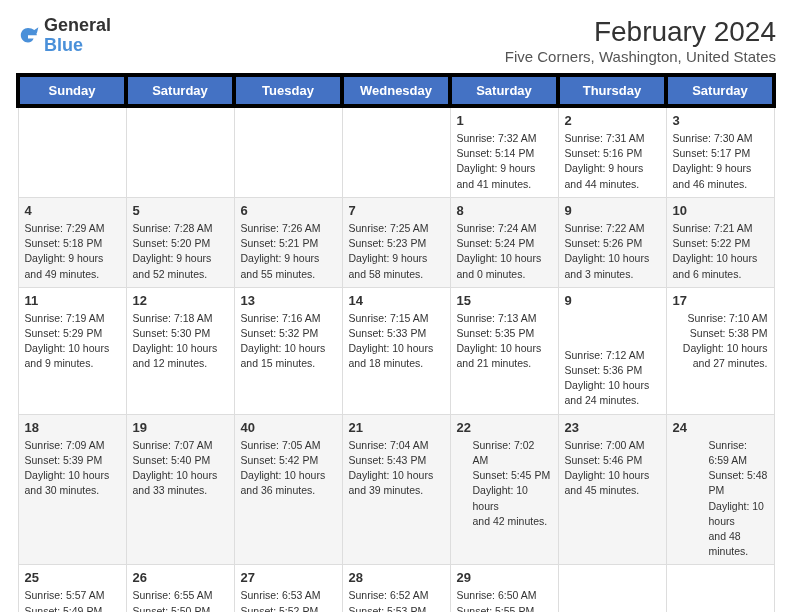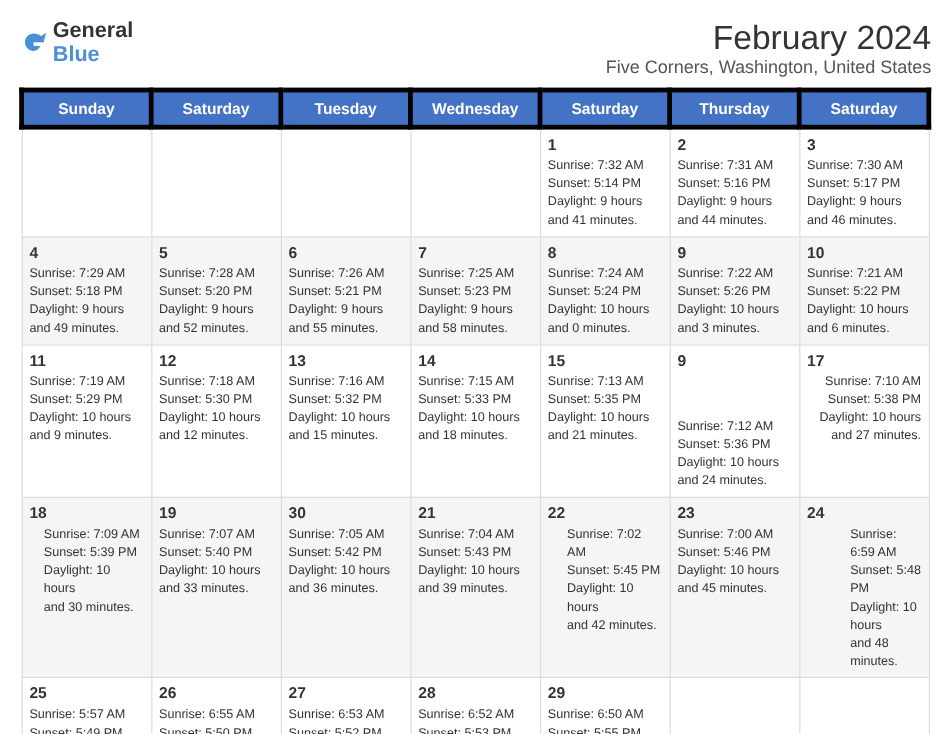--- a/index.html
+++ b/index.html
@@ -246,34 +246,34 @@
           <span class="day-number">17</span>
           <div class="day-info" style="white-space: pre-line; text-align: right;">Sunrise: 7:10 AM
 Sunset: 5:38 PM
 Daylight: 10 hours
 and 27 minutes.</div>
         </td>
       </tr>
       <tr>
         <td>
           <span class="day-number">18</span>
-          <div class="day-info" style="white-space: pre-line; margin-left: 12px;">Sunrise: 7:09 AM
+          <div class="day-info" style="white-space: pre-line;">Sunrise: 7:09 AM
 Sunset: 5:39 PM
 Daylight: 10 hours
 and 30 minutes.</div>
         </td>
         <td>
           <span class="day-number">19</span>
           <div class="day-info" style="white-space: pre-line;">Sunrise: 7:07 AM
 Sunset: 5:40 PM
 Daylight: 10 hours
 and 33 minutes.</div>
         </td>
         <td>
-          <span class="day-number">30</span>
+          <span class="day-number">40</span>
           <div class="day-info" style="white-space: pre-line;">Sunrise: 7:05 AM
 Sunset: 5:42 PM
 Daylight: 10 hours
 and 36 minutes.</div>
         </td>
         <td>
           <span class="day-number">21</span>
           <div class="day-info" style="white-space: pre-line;">Sunrise: 7:04 AM
 Sunset: 5:43 PM
 Daylight: 10 hours

